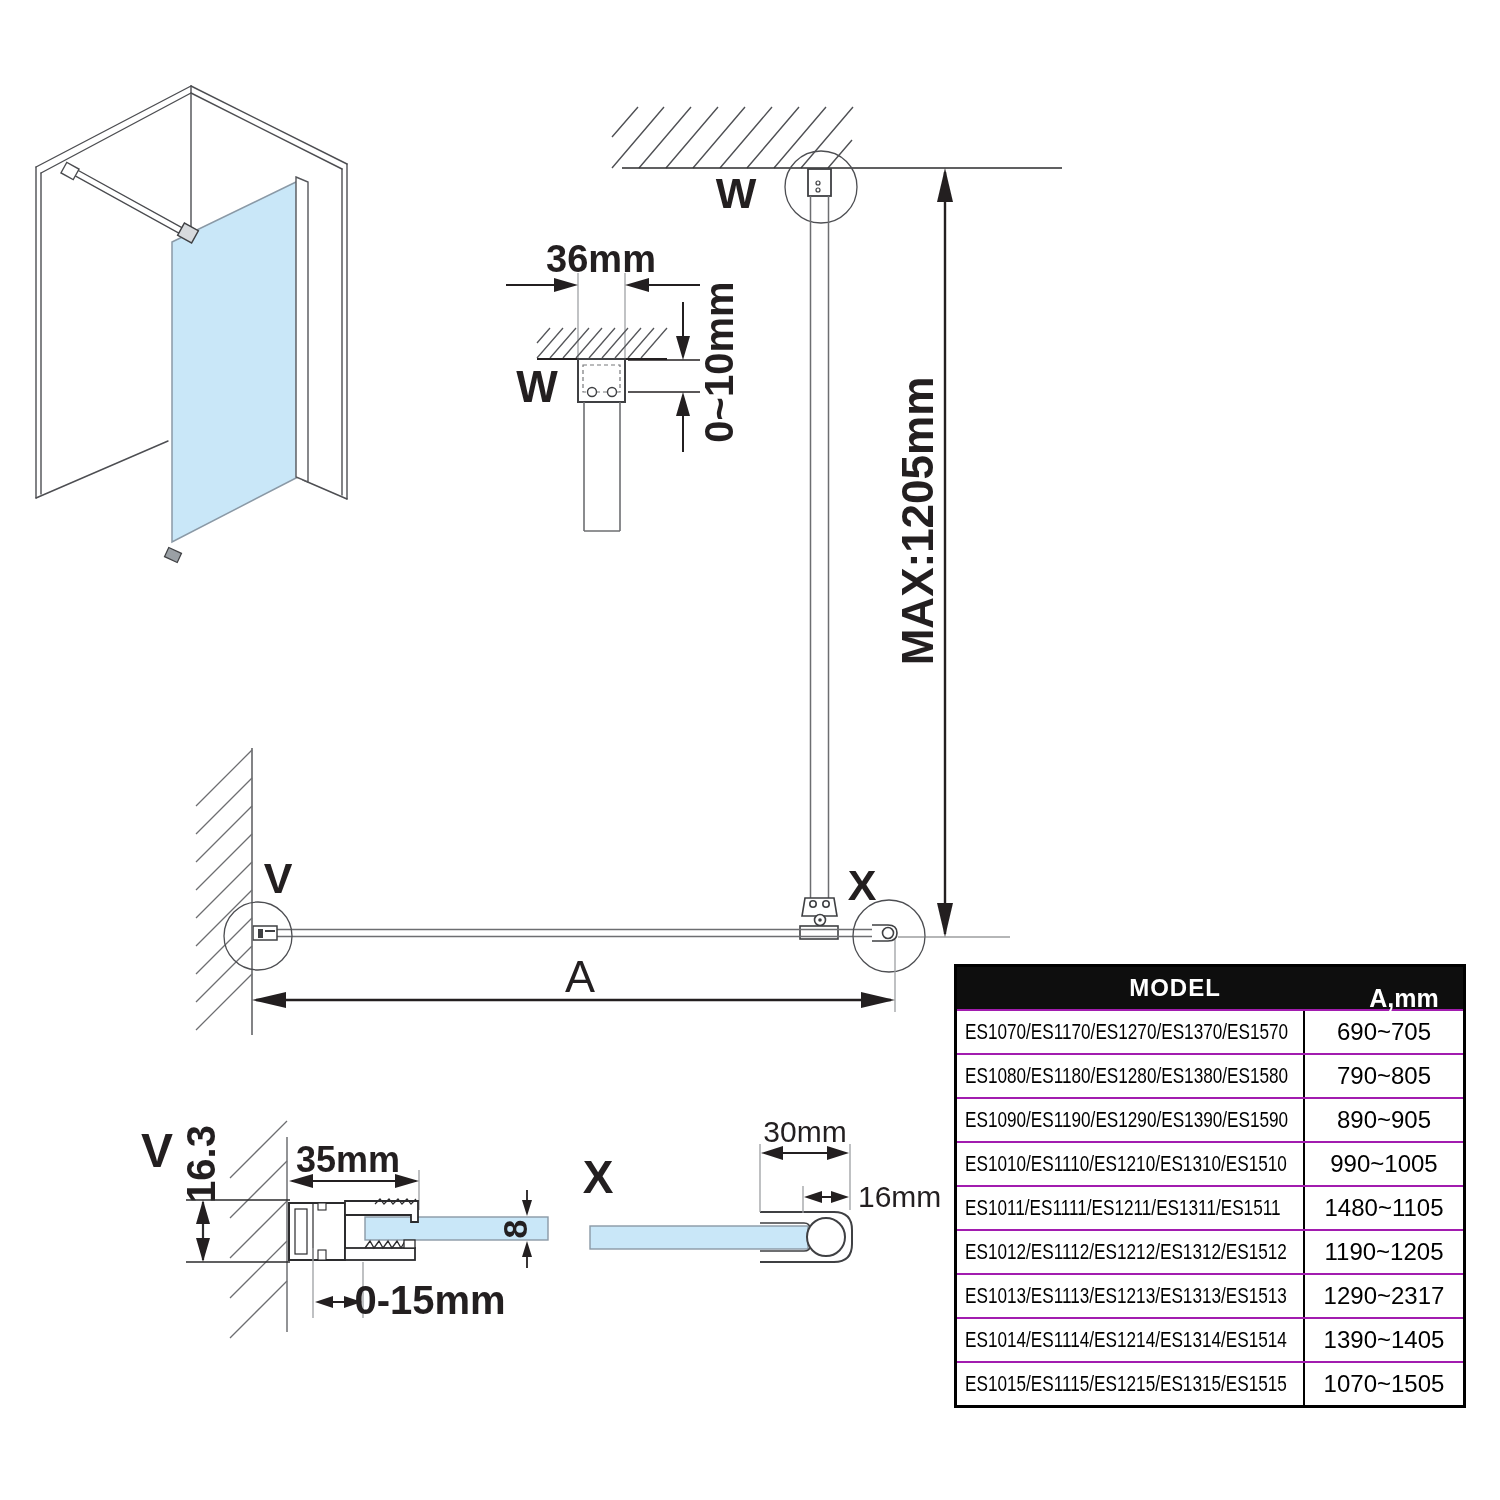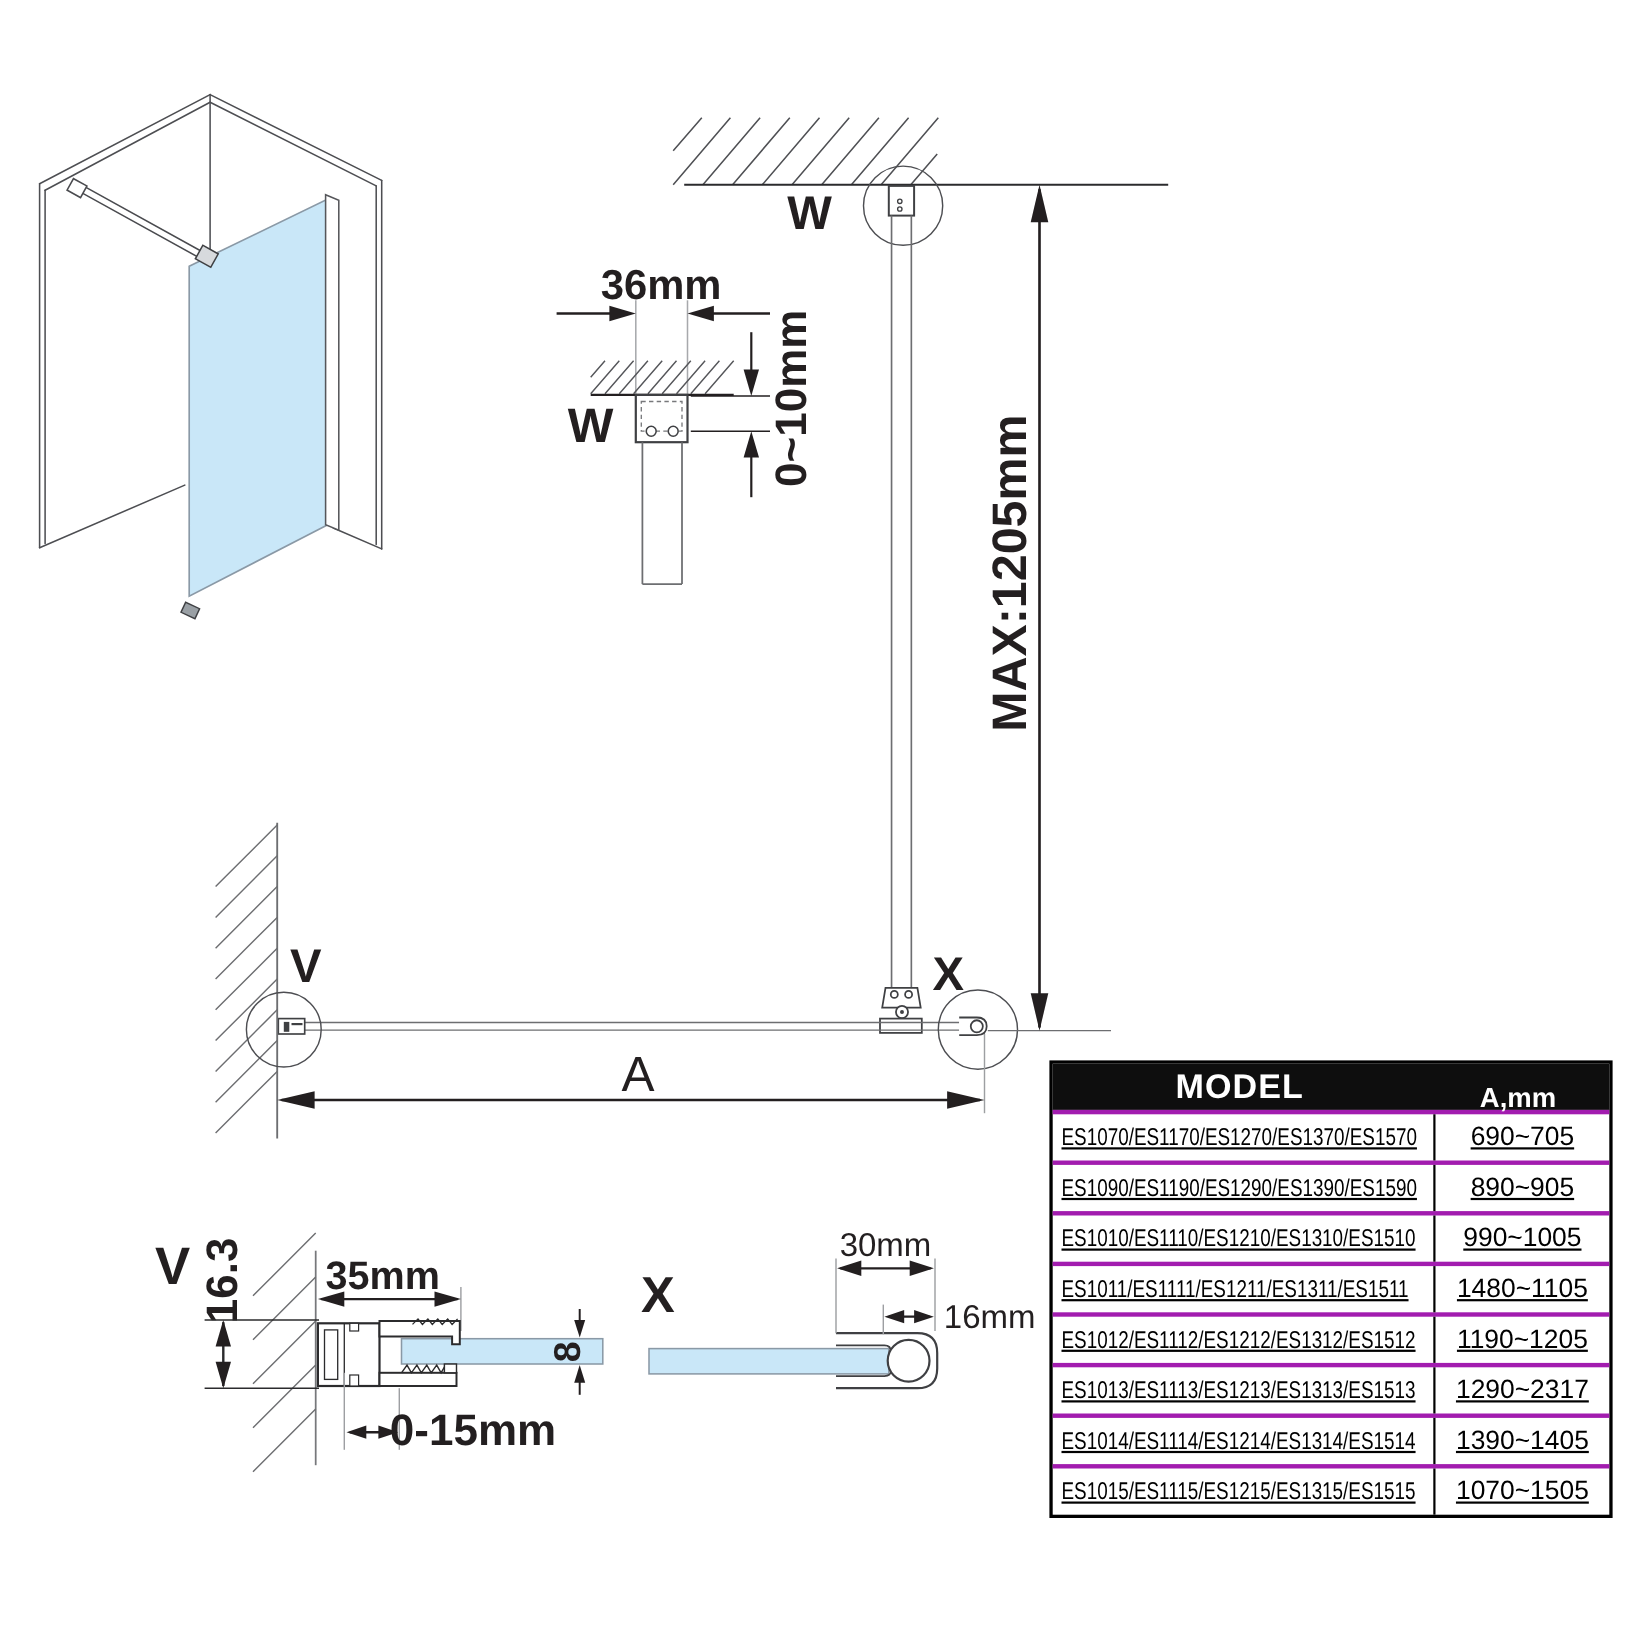--- a/index.html
+++ b/index.html
@@ -8,23 +8,23 @@
     font-family:"Liberation Sans", sans-serif;
   }
   svg text { font-family:"Liberation Sans", sans-serif; fill:#231f20; }
 
   
   .spec-table {
     position:absolute; left:954px; top:964px; width:512px;
     border:3px solid #000; background:#fff; box-sizing:border-box;
   }
   .spec-head { display:flex; height:42px; background:#0e0e0e; color:#fff; font-weight:bold; }
-  .spec-head .h-model { width:340px; display:flex; align-items:center; justify-content:center; font-size:31px; letter-spacing:1px; }
+  .spec-head .h-model { width:340px; display:flex; align-items:center; justify-content:center; font-size:24px; letter-spacing:1px;margin-left:48px; }
   .spec-head .h-a { flex:1; display:flex; align-items:center; justify-content:center; font-size:25px;margin-top:21px; }
-  .spec-row { display:flex; height:42px; border-top:4px solid #a21caf;text-decoration:underline; }
+  .spec-row { display:flex; height:42px; border-top:2px solid #a21caf; }
   .cell-model { width:338px; border-right:2px solid #000; display:flex; align-items:center; padding-left:8px; box-sizing:content-box; overflow:hidden; }
   .cell-model span { font-size:22px; white-space:nowrap; transform:scaleX(0.78); transform-origin:left center; }
   .cell-a { flex:1; display:flex; align-items:center; justify-content:center; font-size:24px;border-radius:14px; }
 </style>
 </head>
 <body>
 
 
 
 <svg width="1500" height="1500" viewBox="0 0 1500 1500">
@@ -266,20 +266,26 @@
   </div>
 
   <div class="spec-row">
     <div class="cell-model">
         <span>ES1070/ES1170/ES1270/ES1370/ES1570</span>
       </div>
     <div class="cell-a">690~705</div>
   </div>
   <div class="spec-row">
     <div class="cell-model">
+        <span>ES1080/ES1180/ES1280/ES1380/ES1580</span>
+      </div>
+    <div class="cell-a">790~805</div>
+  </div>
+  <div class="spec-row">
+    <div class="cell-model">
         <span>ES1090/ES1190/ES1290/ES1390/ES1590</span>
       </div>
     <div class="cell-a">890~905</div>
   </div>
   <div class="spec-row">
     <div class="cell-model">
         <span>ES1010/ES1110/ES1210/ES1310/ES1510</span>
       </div>
     <div class="cell-a">990~1005</div>
   </div>

